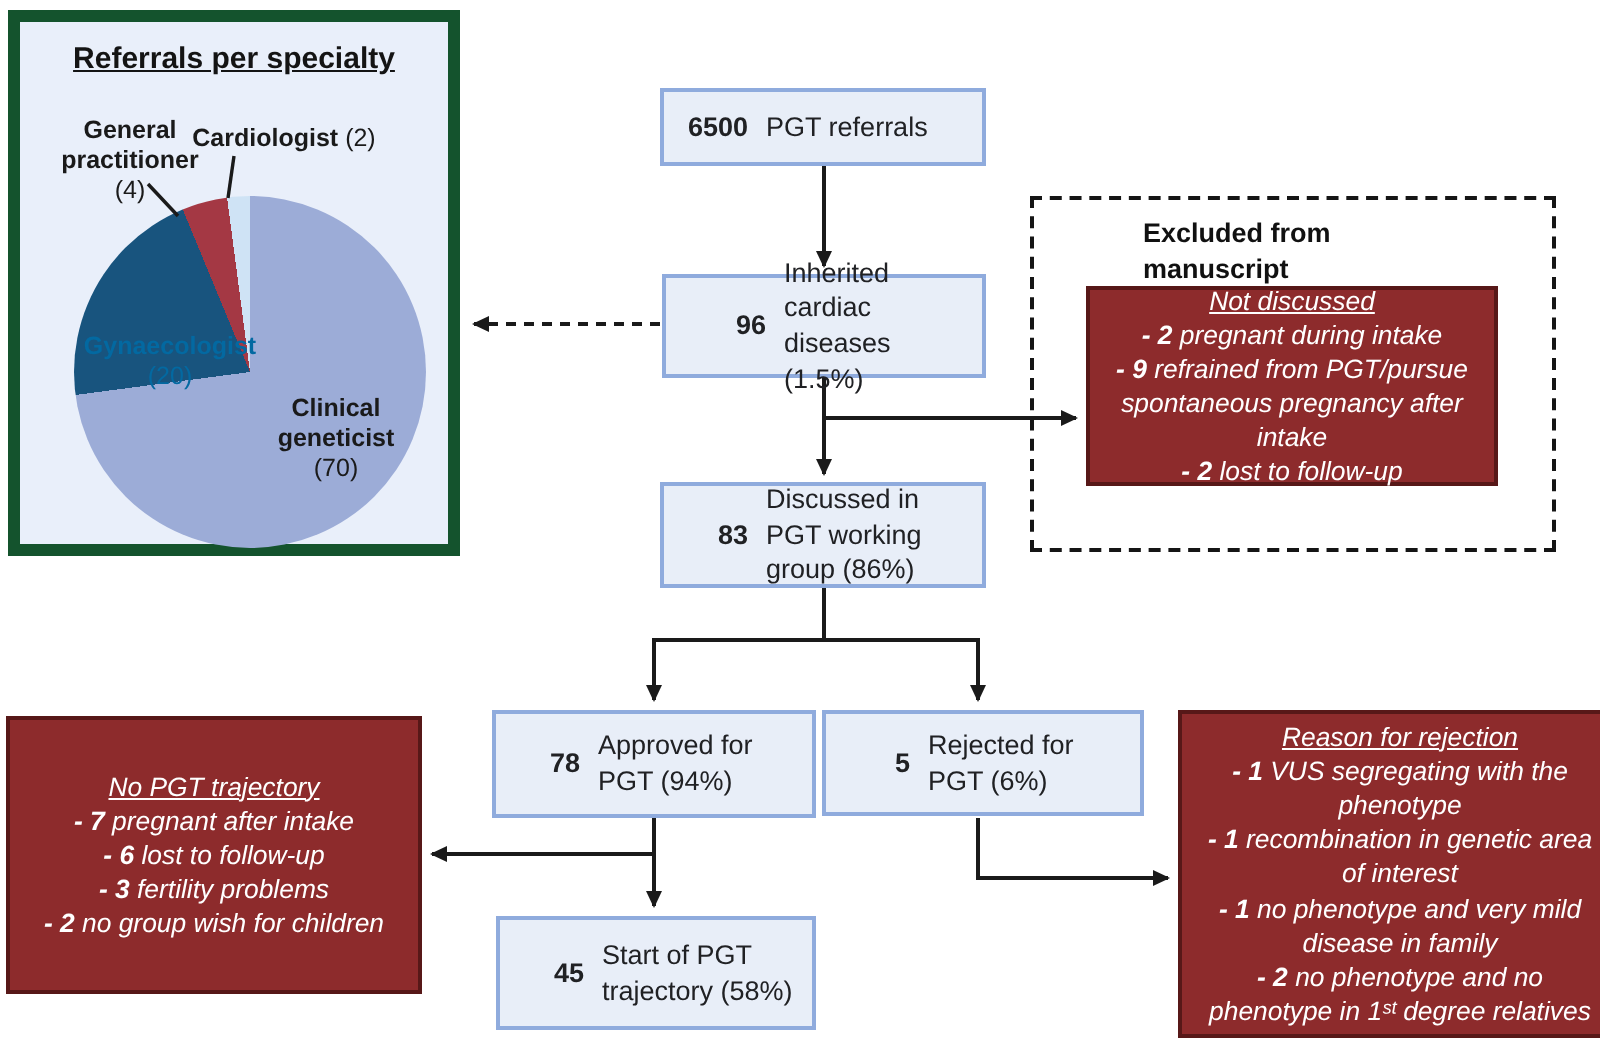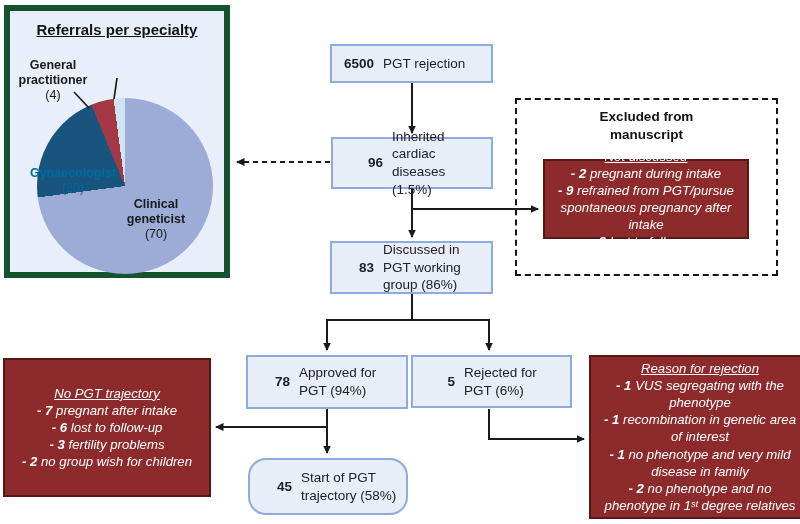--- a/index.html
+++ b/index.html
@@ -12,35 +12,35 @@
 
   
   .fbox{background:#e8eef8;border:2px solid #8fabdd;display:flex;align-items:center;
         padding:4px 6px 4px 12px;font-size:13.5px;line-height:1.3;color:#202124;z-index:3;}
   .fbox .num{font-weight:bold;min-width:30px;text-align:right;margin-right:9px;flex:none;}
   .fbox .lbl{text-align:left;}
 
   
   .dashed{border:2.5px dashed #151515;z-index:1;background:transparent;}
   .dashed-heading{position:absolute;left:50%;transform:translateX(-50%);top:8px;width:150px;
-        text-align:center;font-weight:bold;font-size:13.5px;line-height:1.35;color:#111;}
+        font-weight:bold;font-size:13.5px;line-height:1.35;color:#111;}
 
   
   .rbox{background:#8d2b2c;border:2px solid #571818;color:#ffffff;font-style:italic;
         text-align:center;font-size:13.2px;line-height:1.3;padding:5px 7px;z-index:3;
         display:flex;flex-direction:column;justify-content:center;}
   .rtitle{text-decoration:underline;}
 
   
   .panel{background:#e9effa;border:6px solid #14532d;z-index:3;}
   .panel-title{position:absolute;left:0;right:0;top:10px;text-align:center;font-weight:bold;
         font-size:15px;text-decoration:underline;color:#141414;}
   .pie{position:absolute;left:27px;top:87px;width:176px;height:176px;border-radius:50%;
        background:conic-gradient(#9cacd7 0deg 262.5deg,#18547e 262.5deg 337.5deg,#a43844 337.5deg 352.5deg,#cfe3f5 352.5deg 360deg);}
-  .plabel{position:absolute;text-align:center;font-size:12.5px;line-height:1.18;color:#1a1a1a;}
+  .plabel{position:absolute;text-align:center;font-size:12.5px;line-height:1.18;color:#1a1a1a;margin-left:12px;}
   .plabel .nm{font-weight:bold;display:block;}
   .plabel .vl{display:block;}
   .plabel.inline .nm,.plabel.inline .vl{display:inline;}
   .plabel.white{color:#0369a1;}
   svg.leaders{position:absolute;left:0;top:0;}
   svg.leaders line{stroke:#1a1a1a;stroke-width:1.7;}
 </style>
 </head>
 <body>
 
@@ -68,60 +68,64 @@
   <div class="panel-title">Referrals per specialty</div>
   <div class="pie"></div>
   <svg class="leaders" width="226" height="273">
     <line x1="64" y1="81" x2="79" y2="97"></line>
     <line x1="107" y1="67" x2="104" y2="88"></line>
   </svg>
   <div class="plabel" style="left:0px;top:47px;width:86px;">
     <span class="nm">General practitioner</span>
     <span class="vl">(4)</span>
   </div>
+  <div class="plabel inline" style="left:58px;top:51px;width:124px;">
+    <span class="nm">Cardiologist</span>
+    <span class="vl">(2)</span>
+  </div>
   <div class="plabel white" style="left:14px;top:155px;width:98px;">
     <span class="nm">Gynaecologist</span>
     <span class="vl">(20)</span>
   </div>
   <div class="plabel" style="left:98px;top:186px;width:96px;">
     <span class="nm">Clinical geneticist</span>
     <span class="vl">(70)</span>
   </div>
 </div>
 
 <div class="abs fbox" style="left:330px;top:44px;width:163px;height:39px;">
   <span class="num">6500</span>
-  <span class="lbl">PGT rejection</span>
+  <span class="lbl">PGT referrals</span>
 </div>
 <div class="abs fbox" style="left:331px;top:137px;width:162px;height:52px;padding-left:20px;">
   <span class="num">96</span>
   <span class="lbl">Inherited cardiac diseases (1.5%)</span>
 </div>
 <div class="abs fbox" style="left:330px;top:241px;width:163px;height:53px;">
   <span class="num">83</span>
   <span class="lbl">Discussed in PGT working group (86%)</span>
 </div>
 <div class="abs fbox" style="left:246px;top:355px;width:162px;height:54px;">
   <span class="num">78</span>
   <span class="lbl">Approved for PGT (94%)</span>
 </div>
 <div class="abs fbox" style="left:411px;top:355px;width:161px;height:53px;">
   <span class="num">5</span>
   <span class="lbl">Rejected for PGT (6%)</span>
 </div>
-<div class="abs fbox" style="left:248px;top:458px;width:160px;height:57px;border-radius:18px;">
+<div class="abs fbox" style="left:248px;top:458px;width:160px;height:57px;">
   <span class="num">45</span>
   <span class="lbl">Start of PGT trajectory (58%)</span>
 </div>
 
 <div class="abs dashed" style="left:515px;top:98px;width:263px;height:178px;">
   <div class="dashed-heading">Excluded from manuscript</div>
 </div>
 
-<div class="abs rbox" style="left:543px;top:159px;width:206px;height:80px;">
+<div class="abs rbox" style="left:543px;top:143px;width:206px;height:100px;">
   <div class="rtitle">Not discussed</div>
   <div><b>- 2</b> <span>pregnant during intake</span></div>
   <div><b>- 9</b> <span>refrained from PGT/pursue spontaneous pregnancy after intake</span></div>
   <div><b>- 2</b> <span>lost to follow-up</span></div>
 </div>
 
 <div class="abs rbox" style="left:3px;top:358px;width:208px;height:139px;">
   <div class="rtitle">No PGT trajectory</div>
   <div><b>- 7</b> <span>pregnant after intake</span></div>
   <div><b>- 6</b> <span>lost to follow-up</span></div>

